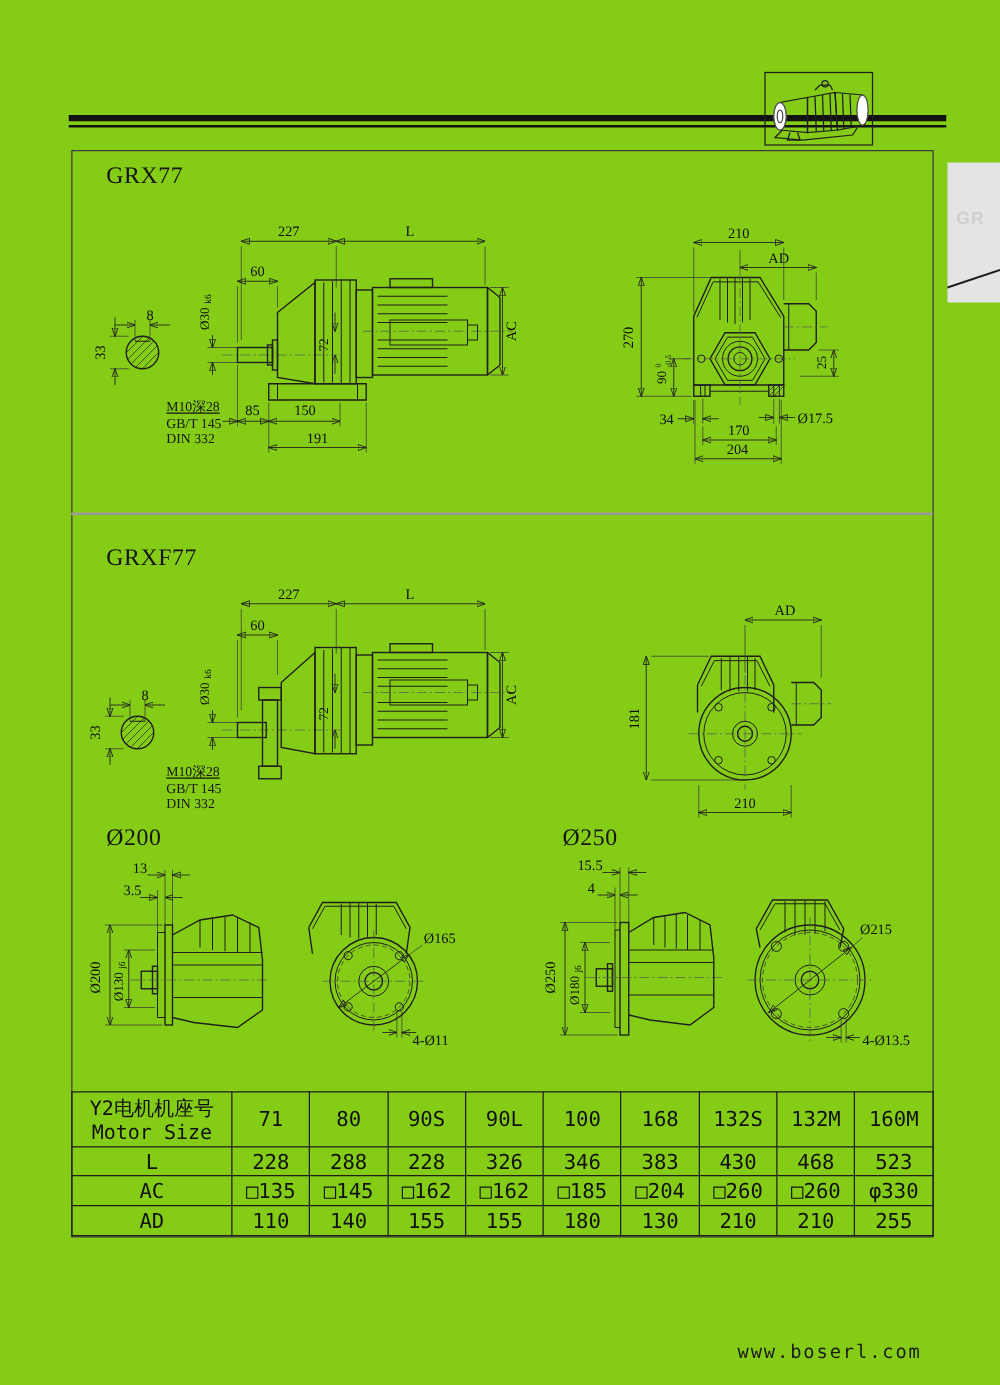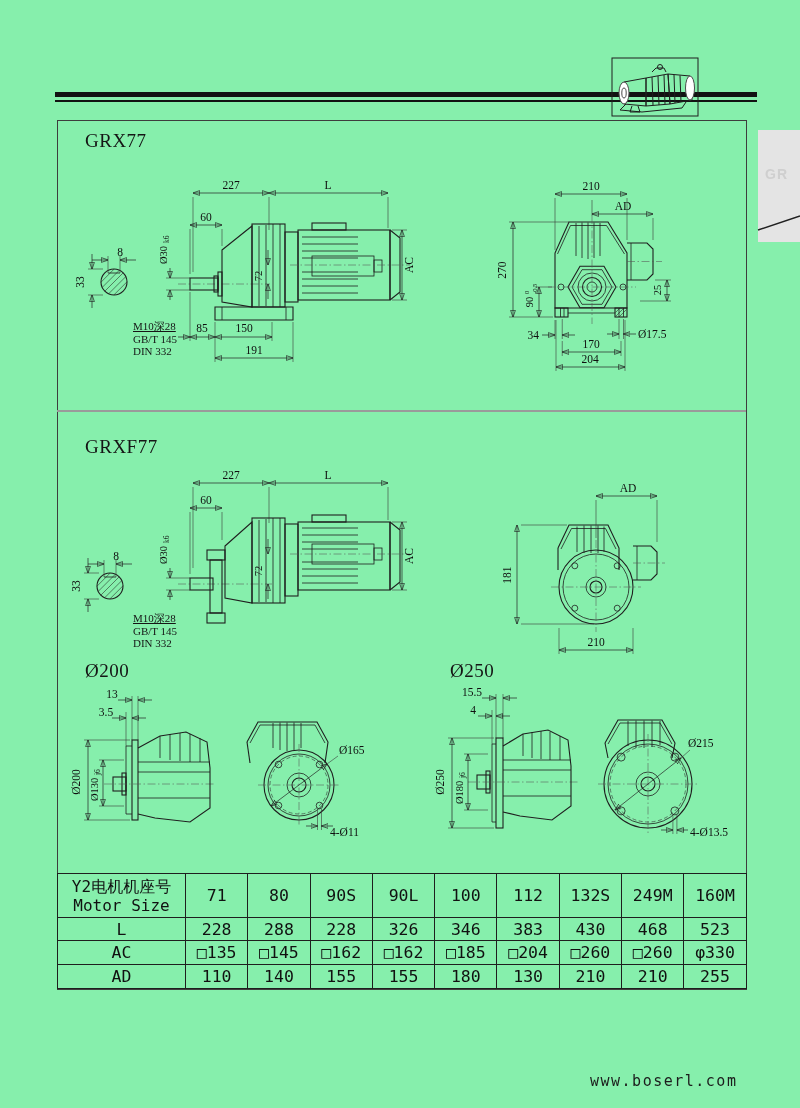--- a/index.html
+++ b/index.html
@@ -1,16 +1,16 @@
 <!DOCTYPE html>
 <html><head>
 <meta charset="utf-8">
 <style>
   html,body{margin:0;padding:0;background:#e8e8e8;}
-  .page{position:relative;width:800px;height:1108px;background:#86efac;overflow:hidden;
+  .page{position:relative;width:800px;height:1108px;background:#84cc16;overflow:hidden;
         font-family:"Liberation Serif",serif;color:#111;}
   .rule{position:absolute;background:#121212;}
   .content-box{position:absolute;left:57px;top:120px;width:688px;height:868px;
                border:1.4px solid #3d3d3d;background:transparent;}
   .divider{position:absolute;left:57px;top:410px;width:689px;height:1.5px;background:#9a9a9a;}
   .sec-title{position:absolute;font-size:19px;letter-spacing:.5px;color:#151515;}
   .notes{position:absolute;font-size:11px;line-height:12.5px;color:#151515;white-space:nowrap;}
   .notes .u{text-decoration:underline;}
   .side-tab{position:absolute;left:758px;top:130px;width:42px;height:112px;background:#e4e4e4;}
   .side-tab .gr{position:absolute;left:7px;top:36px;font-family:"Liberation Sans",sans-serif;
@@ -570,23 +570,23 @@
         <tr style="height:44px;">
       <td class="hcell">
         <div>Y2电机机座号</div>
         <div>Motor Size</div>
       </td>
       <td>71</td>
       <td>80</td>
       <td>90S</td>
       <td>90L</td>
       <td>100</td>
-      <td>112</td>
+      <td>168</td>
       <td>132S</td>
-      <td>249M</td>
+      <td>132M</td>
       <td>160M</td>
     </tr>
     <tr style="height:23px;">
       <td class="lab">L</td>
       <td>228</td>
       <td>288</td>
       <td>228</td>
       <td>326</td>
       <td>346</td>
       <td>383</td>

